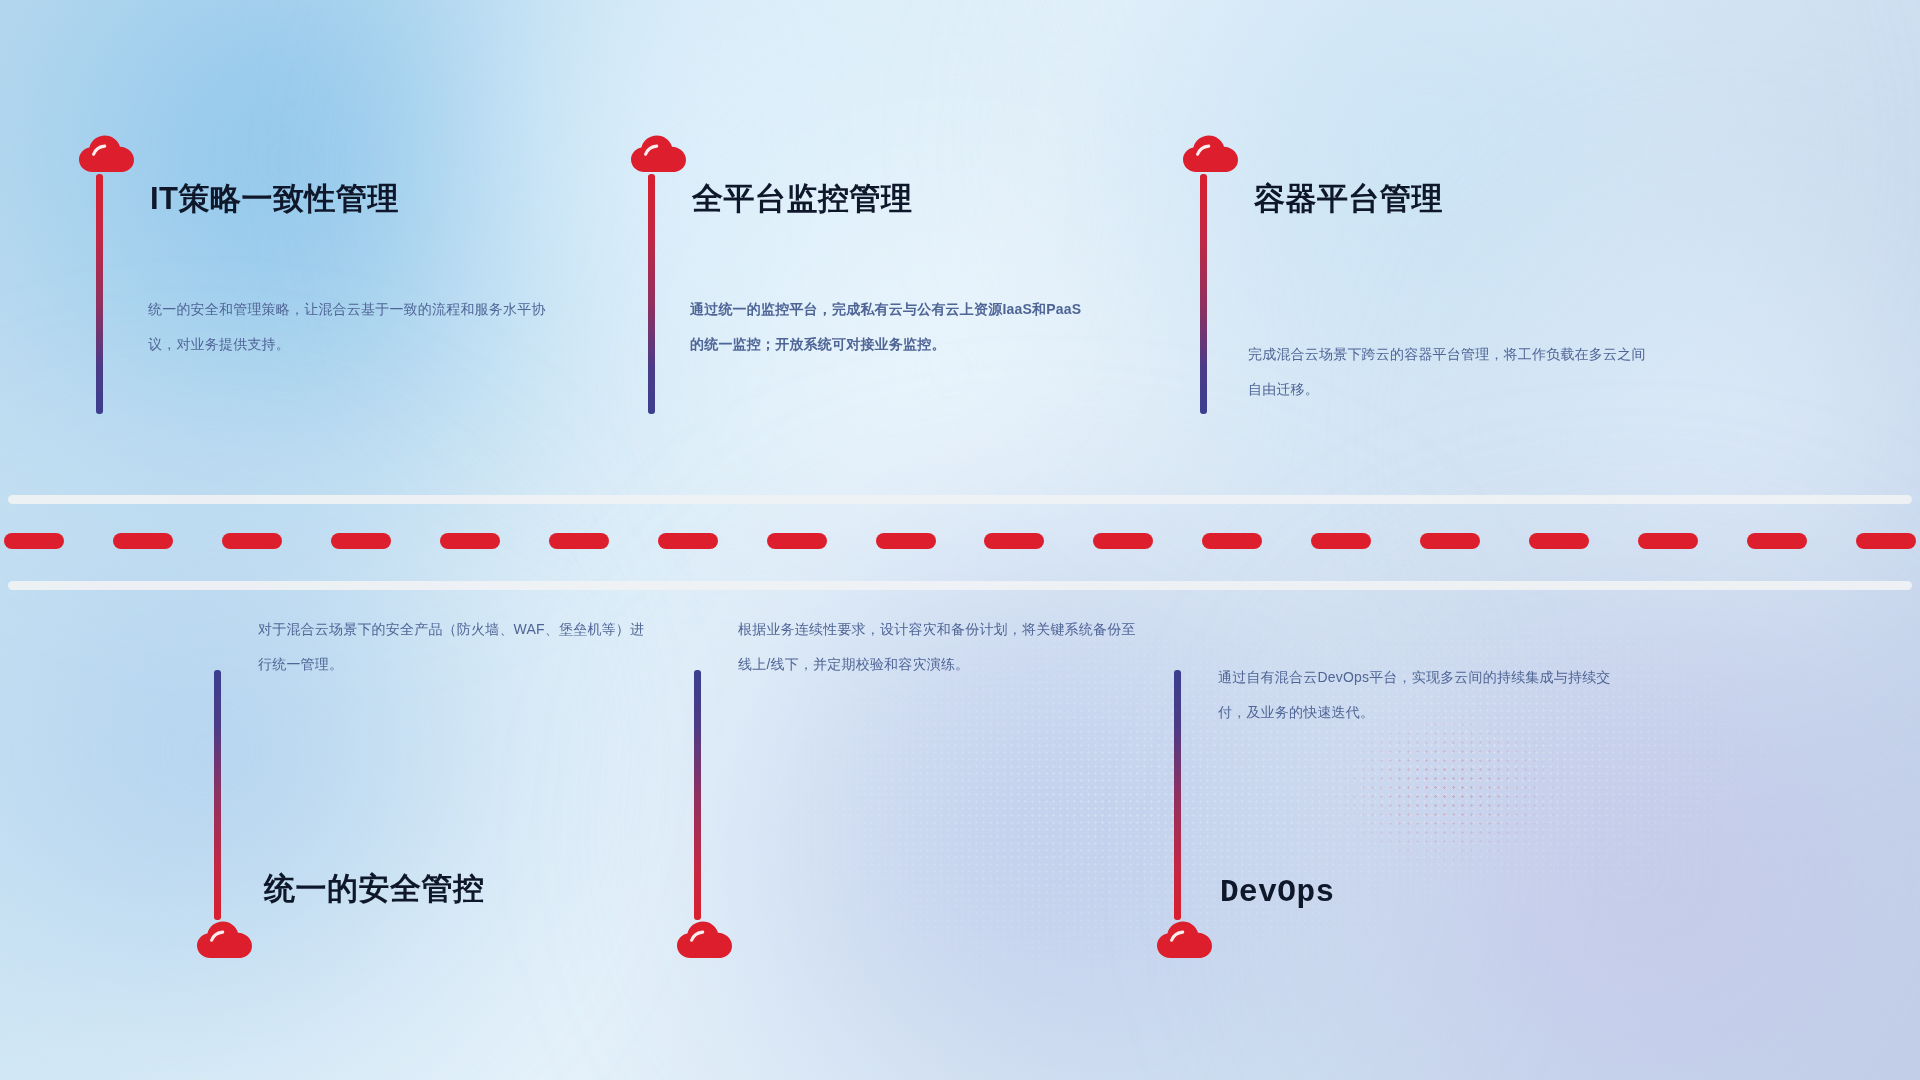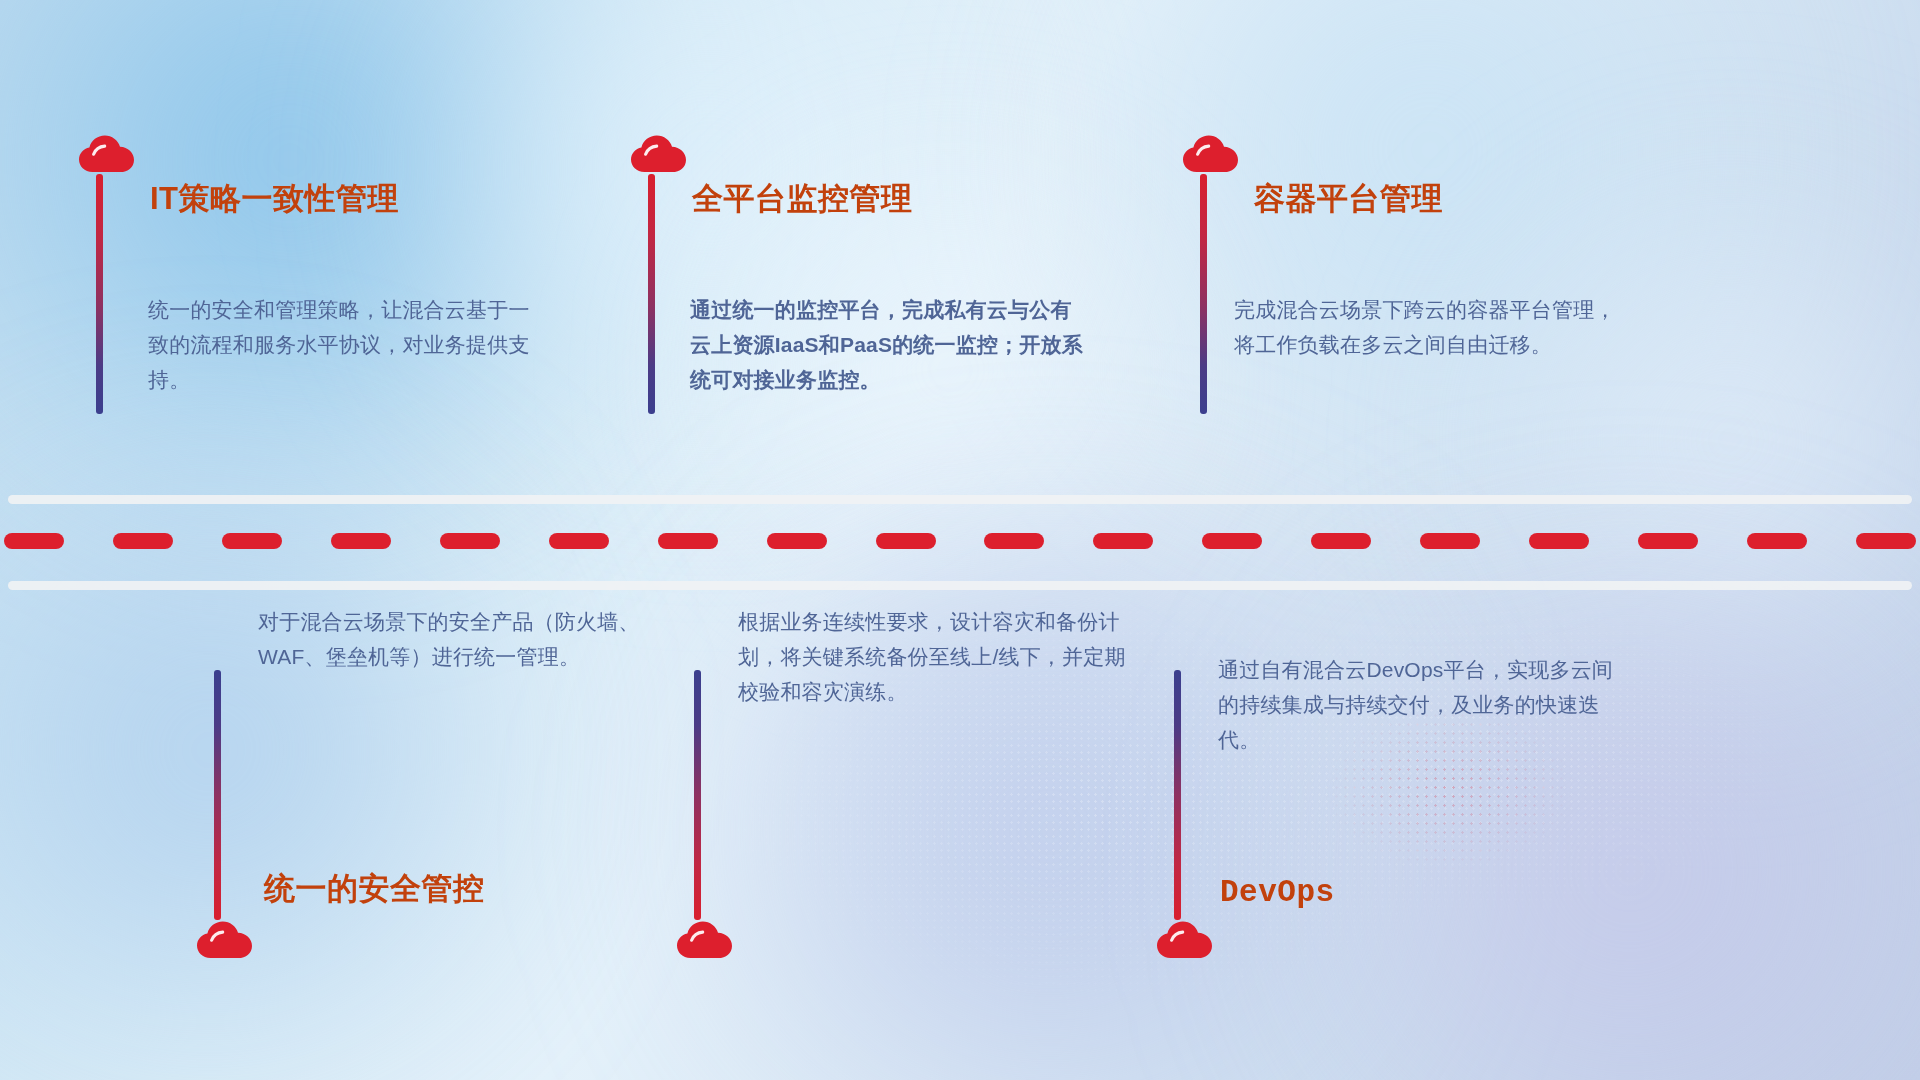--- a/index.html
+++ b/index.html
@@ -96,39 +96,39 @@
   .cloud svg { display:block; width:58px; height:40px; }
 
   .stem { width:7px; border-radius:3px; margin-left:18px; }
   .stem-down { height:240px;
     background:linear-gradient(180deg,#d91f2e 0%,#c22743 26%,#8e3161 55%,#4b3b86 80%,#3b3f8e 100%); }
   .stem-up { height:250px;
     background:linear-gradient(180deg,#3b3f8e 0%,#4b3b86 22%,#8e3161 50%,#c22743 78%,#d91f2e 100%); }
 
   .heading {
     position:absolute; left:76px;
-    font-size:31px; font-weight:700; color:#c2410c; letter-spacing:.5px; white-space:nowrap;
+    font-size:31px; font-weight:700; color:#0f172a; letter-spacing:.5px; white-space:nowrap;
   }
   .heading-top { top:178px; }
   .heading-bottom { bottom:170px; }
 
   .body-text {
     position:absolute; left:74px; width:400px;
-    font-size:21px; line-height:35px; color:#4f6596; letter-spacing:.2px;
+    font-size:14px; line-height:35px; color:#4f6596; letter-spacing:.2px;
   }
   .body-top { top:292px; }
-  .body-bottom { top:0; padding-top:14px; }
+  .body-bottom { top:0; padding-top:22px; }
 
   
   #row-top .col:nth-child(1) .heading { left:72px; }
   #row-top .col:nth-child(1) .body-text { left:70px; }
   #row-top .col:nth-child(2) .heading { left:62px; }
   #row-top .col:nth-child(2) .body-text { left:60px;font-weight:bold; }
   #row-top .col:nth-child(3) .heading { left:72px; }
-  #row-top .col:nth-child(3) .body-text { left:52px; }
+  #row-top .col:nth-child(3) .body-text { left:66px;margin-top:45px; }
 
   #row-bottom .col .body-text { left:62px; width:400px; }
   #row-bottom .col .heading { left:68px;text-align:right; }
   #row-bottom .col:nth-child(3) .heading { left:64px;font-family:Liberation Mono, monospace; }
 </style>
 </head>
 <body>
 
 <div id="bg">
   <div class="bg-layer bg-base"></div>

